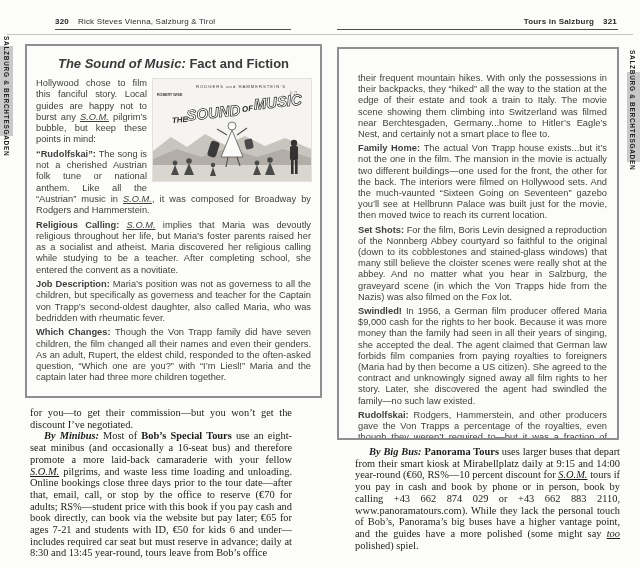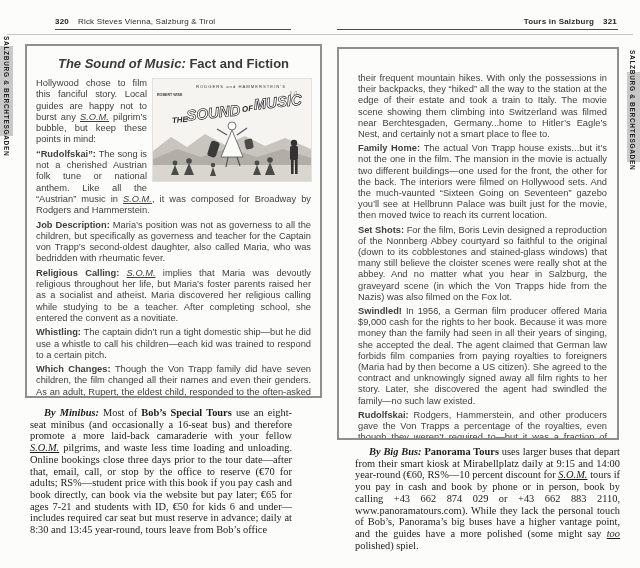--- a/index.html
+++ b/index.html
@@ -145,38 +145,38 @@
             <circle cx="141" cy="64" r="3.2"></circle>
             <rect x="137" y="67" width="8" height="14" rx="1.5"></rect>
             <rect x="138" y="81" width="2.6" height="14"></rect>
             <rect x="142" y="81" width="2.6" height="14"></rect>
           </g>
         </svg>
       </div>
       <div>
           <p class="para"><span>Hollywood chose to film this fanciful story. Local guides are happy not to burst any </span><span class="i">S.O.M.</span><span>&nbsp;pilgrim’s bubble, but keep these points in mind:</span></p>
           <p class="para"><span class="b">“Rudolfskai”: </span><span>The song is not a cherished Austrian folk tune or national anthem. Like all the “Austrian” music in </span><span class="i">S.O.M.</span><span>, it was composed for Broadway by Rodgers and Hammerstein.</span></p>
+          <p class="para"><span class="b">Religious Calling: </span><span class="i">S.O.M.</span><span> implies that Maria was devoutly religious throughout her life, but Maria’s foster parents raised her as a socialist and atheist. Maria discovered her religious calling while studying to be a teacher. After completing school, she entered the convent as a novitiate.</span></p>
           <p class="para"><span class="b">Job Description: </span><span>Maria’s position was not as governess to all the children, but specifically as governess and teacher for the Captain von Trapp’s second-oldest daughter, also called Maria, who was bedridden with rheumatic fever.</span></p>
-          <p class="para"><span class="b">Religious Calling: </span><span class="i">S.O.M.</span><span> implies that Maria was devoutly religious throughout her life, but Maria’s foster parents raised her as a socialist and atheist. Maria discovered her religious calling while studying to be a teacher. After completing school, she entered the convent as a novitiate.</span></p>
-          <p class="para"><span class="b">Whistling: </span><span>The captain didn’t run a tight domestic ship—but he did use a whistle to call his children—each kid was trained to respond to a certain pitch.</span></p>
           <p class="para"><span class="b">Which Changes: </span><span>Though the Von Trapp family did have seven children, the film changed all their names and even their genders. As an adult, Rupert, the eldest child, responded to the often-asked question, “Which one are you?” with “I’m Liesl!” Maria and the captain later had three more children together.</span></p>
         </div>
     </div>
   </div>
 
   <div class="sombox som-right">
     <div class="somtext">
         <p class="para"><span>their frequent mountain hikes. With only the possessions in their backpacks, they “hiked” all the way to the station at the edge of their estate and took a train to Italy. The movie scene showing them climbing into Switzerland was filmed near Berchtesgaden, Germany...home to Hitler’s Eagle’s Nest, and certainly not a smart place to flee to.</span></p>
         <p class="para"><span class="b">Family Home: </span><span>The actual Von Trapp house exists...but it’s not the one in the film. The mansion in the movie is actually two different buildings—one used for the front, the other for the back. The interiors were filmed on Hollywood sets. And the much-vaunted “Sixteen Going on Seventeen” gazebo you’ll see at Hellbrunn Palace was built just for the movie, then moved twice to reach its current location.</span></p>
         <p class="para"><span class="b">Set Shots: </span><span>For the film, Boris Levin designed a reproduction of the Nonnberg Abbey courtyard so faithful to the original (down to its cobblestones and stained-glass windows) that many still believe the cloister scenes were really shot at the abbey. And no matter what you hear in Salzburg, the graveyard scene (in which the Von Trapps hide from the Nazis) was also filmed on the Fox lot.</span></p>
         <p class="para"><span class="b">Swindled! </span><span>In 1956, a German film producer offered Maria $9,000 cash for the rights to her book. Because it was more money than the family had seen in all their years of singing, she accepted the deal. The agent claimed that German law forbids film companies from paying royalties to foreigners (Maria had by then become a US citizen). She agreed to the contract and unknowingly signed away all film rights to her story. Later, she discovered the agent had swindled the family—no such law existed.</span></p>
         <p class="para"><span class="b">Rudolfskai: </span><span>Rodgers, Hammerstein, and other producers gave the Von Trapps a percentage of the royalties, even though they weren’t required to—but it was a fraction of what they otherwise would have earned. But Maria wasn’t bitter. She said, “The great good the film and the play are doing to individual lives is far beyond money.”</span></p>
       </div>
   </div>
 
   <div class="bodycol body-left">
+      <p class="para"><span>for you—to get their commission—but you won’t get the discount I’ve negotiated.</span></p>
       <p class="para indent"><span class="bi">By Minibus: </span><span>Most of </span><span class="b">Bob’s Special Tours</span><span> use an eight-seat minibus (and occasionally a 16-seat bus) and therefore promote a more laid-back camaraderie with your fellow </span><span class="i">S.O.M.</span><span> pilgrims, and waste less time loading and unloading. Online bookings close three days prior to the tour date—after that, email, call, or stop by the office to reserve (€70 for adults; RS%—student price with this book if you pay cash and book directly, can book via the website but pay later; €65 for ages 7-21 and students with ID, €50 for kids 6 and under—includes required car seat but must reserve in advance; daily at 8:30 and 13:45 year-round, tours leave from Bob’s office</span></p>
     </div>
   <div class="bodycol body-right">
       <p class="para indent"><span class="bi">By Big Bus: </span><span class="b">Panorama Tours</span><span> uses larger buses that depart from their smart kiosk at Mirabellplatz daily at 9:15 and 14:00 year-round (€60, RS%—10 percent discount for </span><span class="i">S.O.M.</span><span> tours if you pay in cash and book by phone or in person, book by calling +43 662 874 029 or +43 662 883 2110, www.panoramatours.com). While they lack the personal touch of Bob’s, Panorama’s big buses have a higher vantage point, and the guides have a more polished (some might say </span><span class="i">too</span><span> polished) spiel.</span></p>
     </div>
 
 </div>
 
 </body></html>

